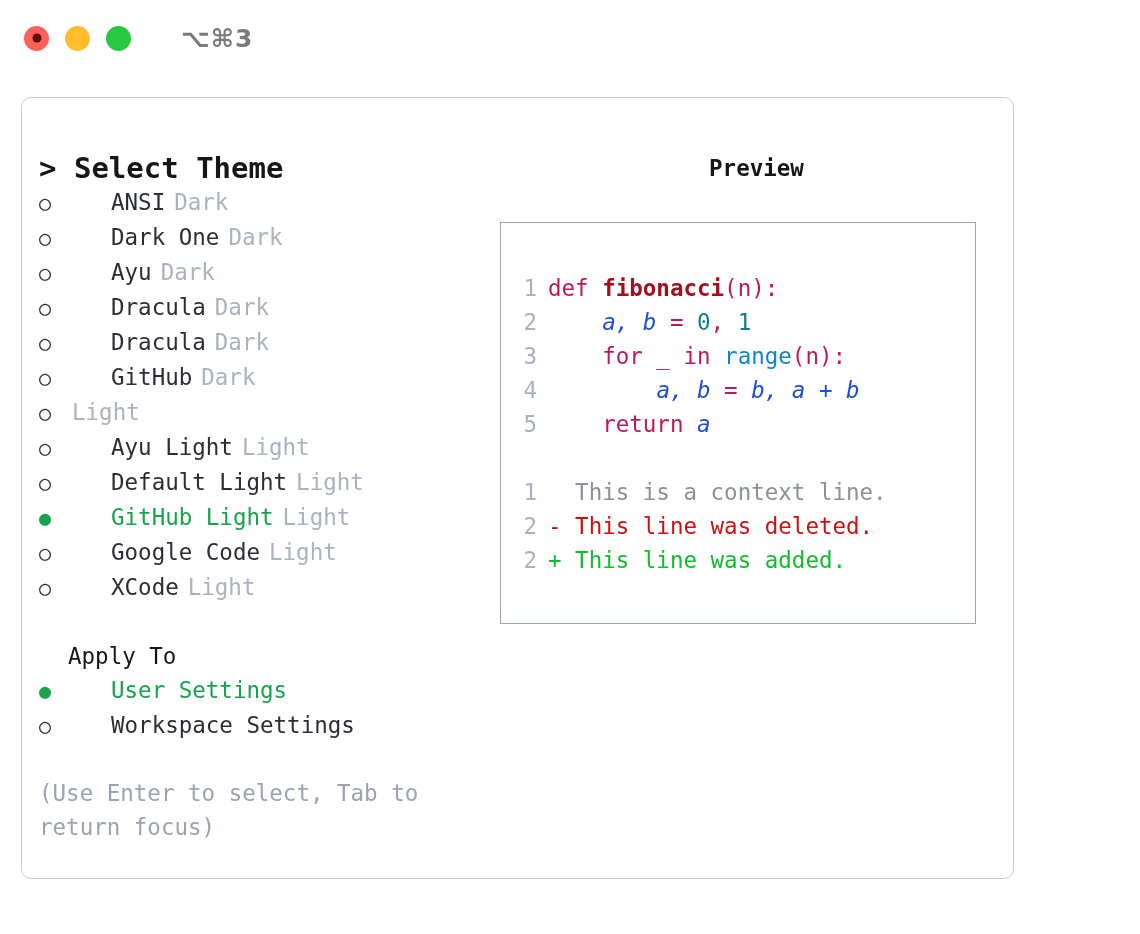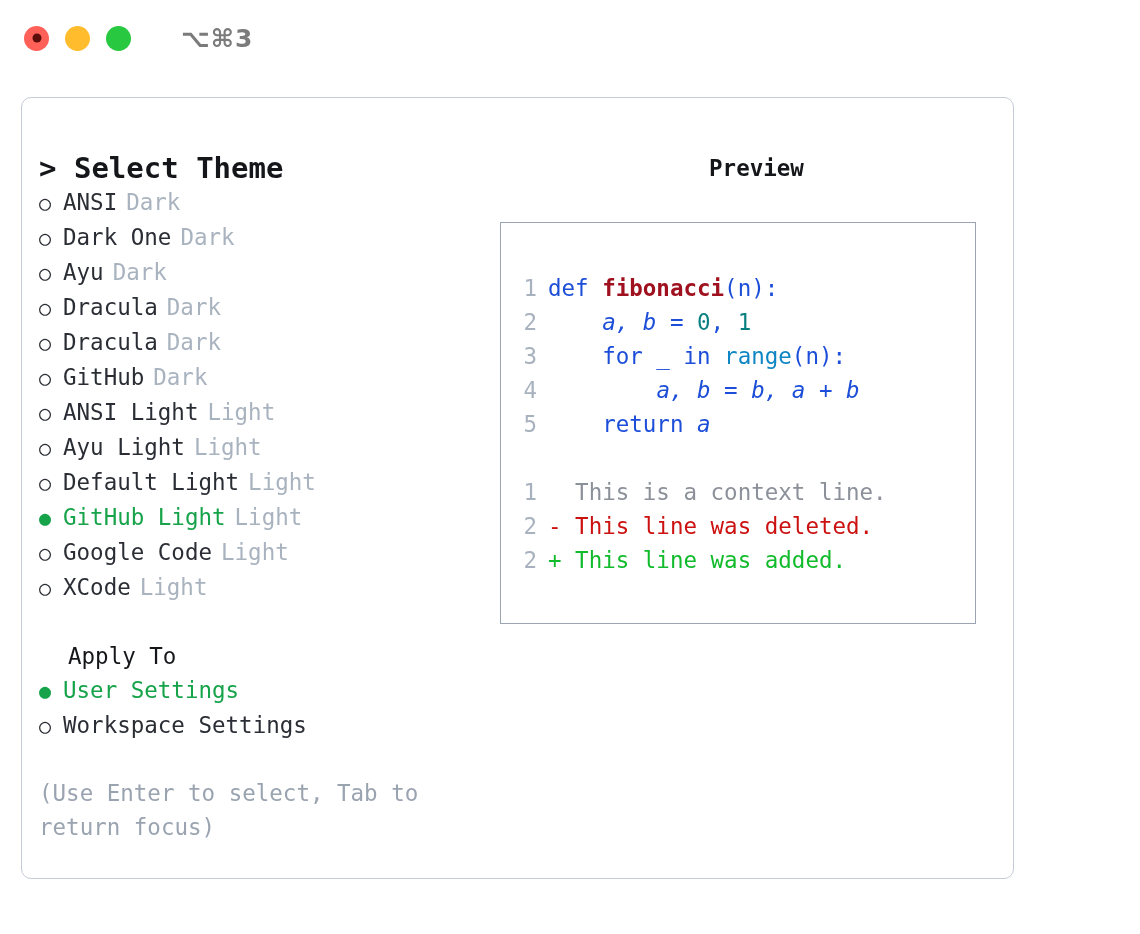--- a/index.html
+++ b/index.html
@@ -117,20 +117,21 @@
     width: 24px;
     flex: 0 0 24px;
     font-size: 20px;
     color: #2a2e34;
   }
   .bullet.sel {
     color: #16a34a;
   }
   .opt-label {
     color: #2a2e34;
+    margin-left: 48px;
   }
   .opt-row.selected .opt-label {
     color: #16a34a;
   }
   .opt-tag {
     color: #a9b3bf;
     margin-left: 9px;
   }
 
   .apply-head {
@@ -177,21 +178,21 @@
   }
   .lineno {
     color: #a8b2be;
     width: 24px;
     flex: 0 0 24px;
     text-align: right;
     margin-right: 11px;
   }
   .code-text { white-space: pre; }
 
-  .tok-plain   { color: #1d4ed8; }
+  .tok-plain   { color: #be185d; }
   .tok-func    { color: #a0111f; font-weight: bold; }
   .tok-num     { color: #0a7f81; }
   .tok-builtin { color: #0f86c4; }
   .tok-var     { color: #1d4ed8; font-style: italic; }
 
   .code-gap { height: 34px; }
 
   .diff-ctx { color: #8b9099; }
   .diff-del { color: #cc1111; }
   .diff-add { color: #12bb2c; }
@@ -216,21 +217,21 @@
       <div class="col-left">
         <div class="section-head">&gt; Select Theme</div>
 
         <div id="theme-list">
             <div class="opt-row"><span class="bullet">○</span><span class="opt-label">ANSI</span><span class="opt-tag">Dark</span></div>
             <div class="opt-row"><span class="bullet">○</span><span class="opt-label">Dark One</span><span class="opt-tag">Dark</span></div>
             <div class="opt-row"><span class="bullet">○</span><span class="opt-label">Ayu</span><span class="opt-tag">Dark</span></div>
             <div class="opt-row"><span class="bullet">○</span><span class="opt-label">Dracula</span><span class="opt-tag">Dark</span></div>
             <div class="opt-row"><span class="bullet">○</span><span class="opt-label">Dracula</span><span class="opt-tag">Dark</span></div>
             <div class="opt-row"><span class="bullet">○</span><span class="opt-label">GitHub</span><span class="opt-tag">Dark</span></div>
-            <div class="opt-row"><span class="bullet">○</span><span class="opt-label">ANSI Light</span><span class="opt-tag">Light</span></div>
+            <div class="opt-row"><span class="bullet">○</span><span class="opt-tag">Light</span></div>
             <div class="opt-row"><span class="bullet">○</span><span class="opt-label">Ayu Light</span><span class="opt-tag">Light</span></div>
             <div class="opt-row"><span class="bullet">○</span><span class="opt-label">Default Light</span><span class="opt-tag">Light</span></div>
             <div class="opt-row selected"><span class="bullet sel">●</span><span class="opt-label">GitHub Light</span><span class="opt-tag">Light</span></div>
             <div class="opt-row"><span class="bullet">○</span><span class="opt-label">Google Code</span><span class="opt-tag">Light</span></div>
             <div class="opt-row"><span class="bullet">○</span><span class="opt-label">XCode</span><span class="opt-tag">Light</span></div>
           </div>
 
         <div class="apply-head">Apply To</div>
 
         <div id="apply-list">

